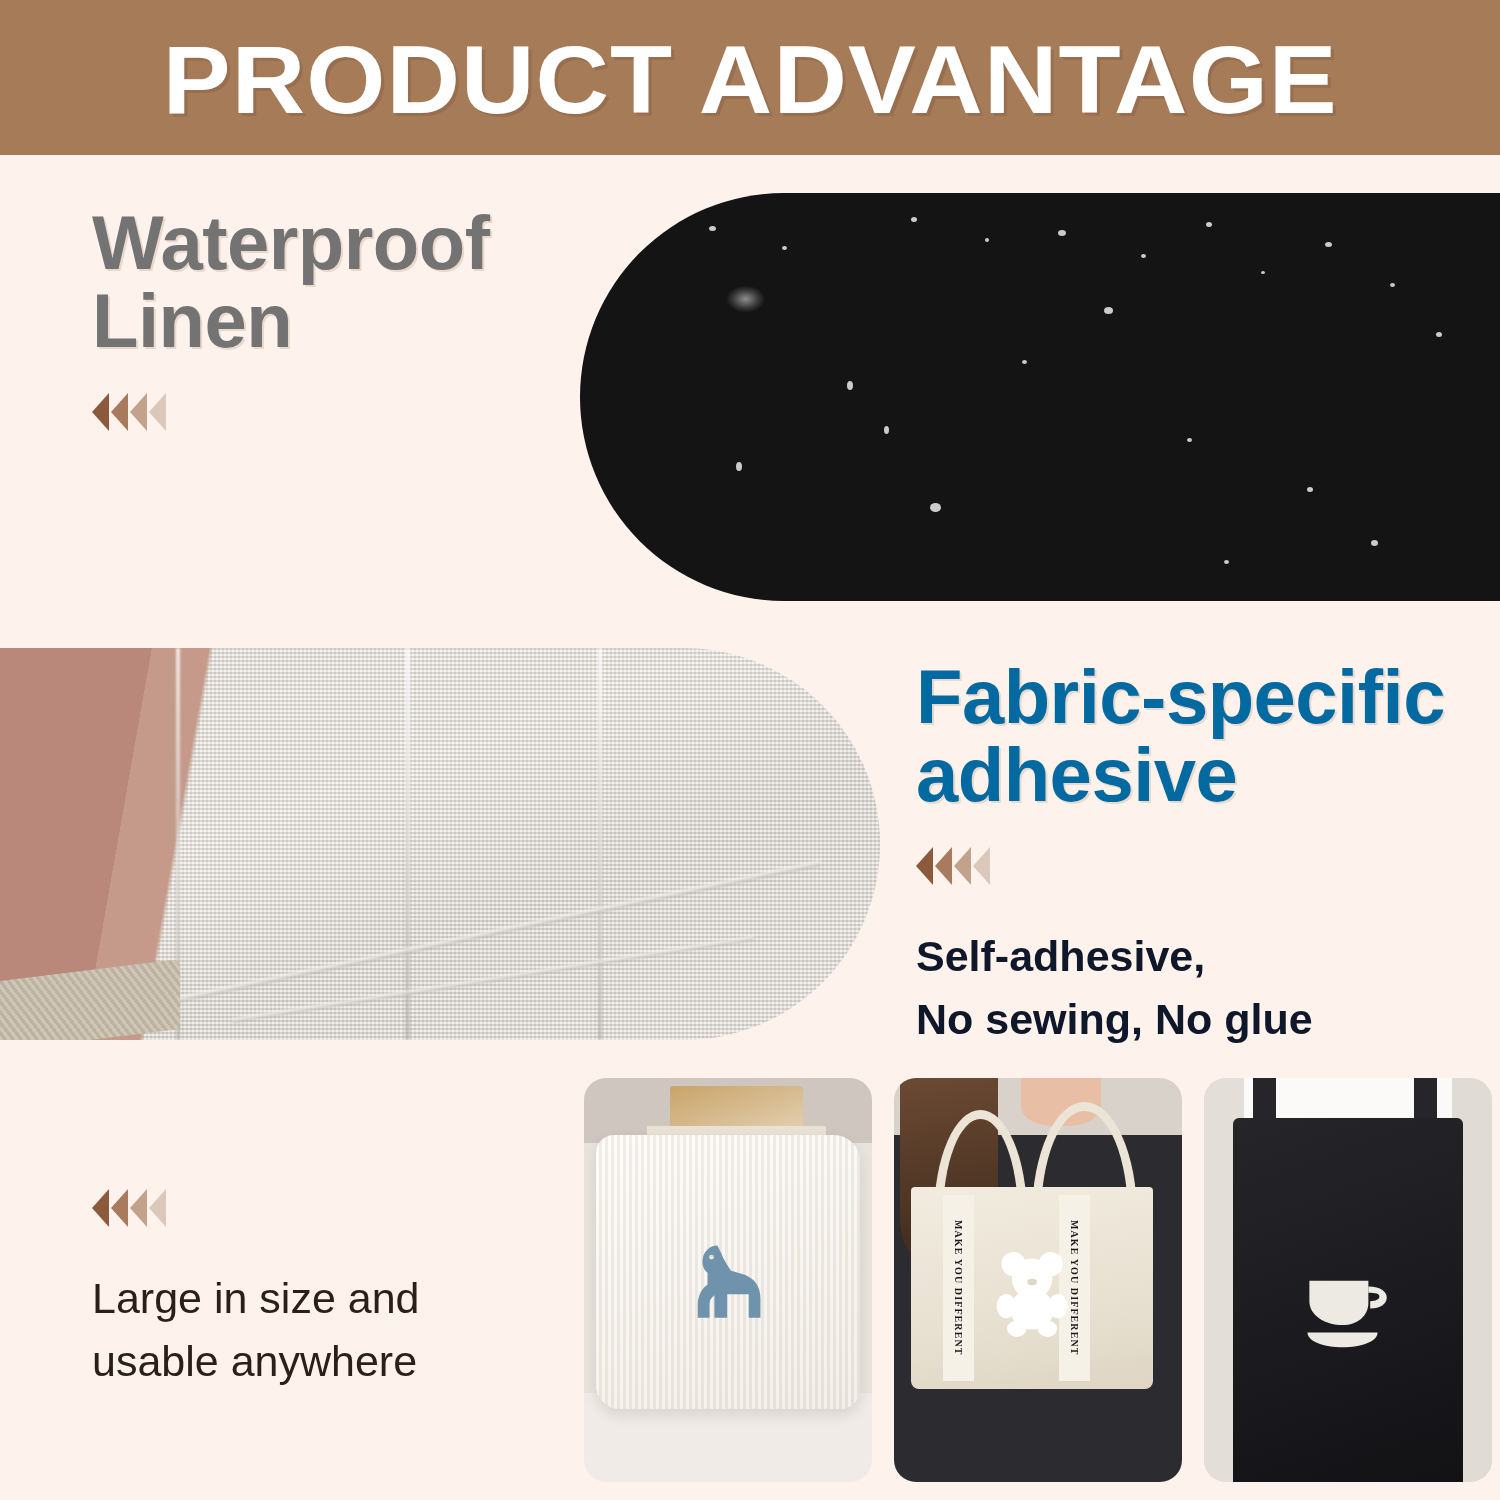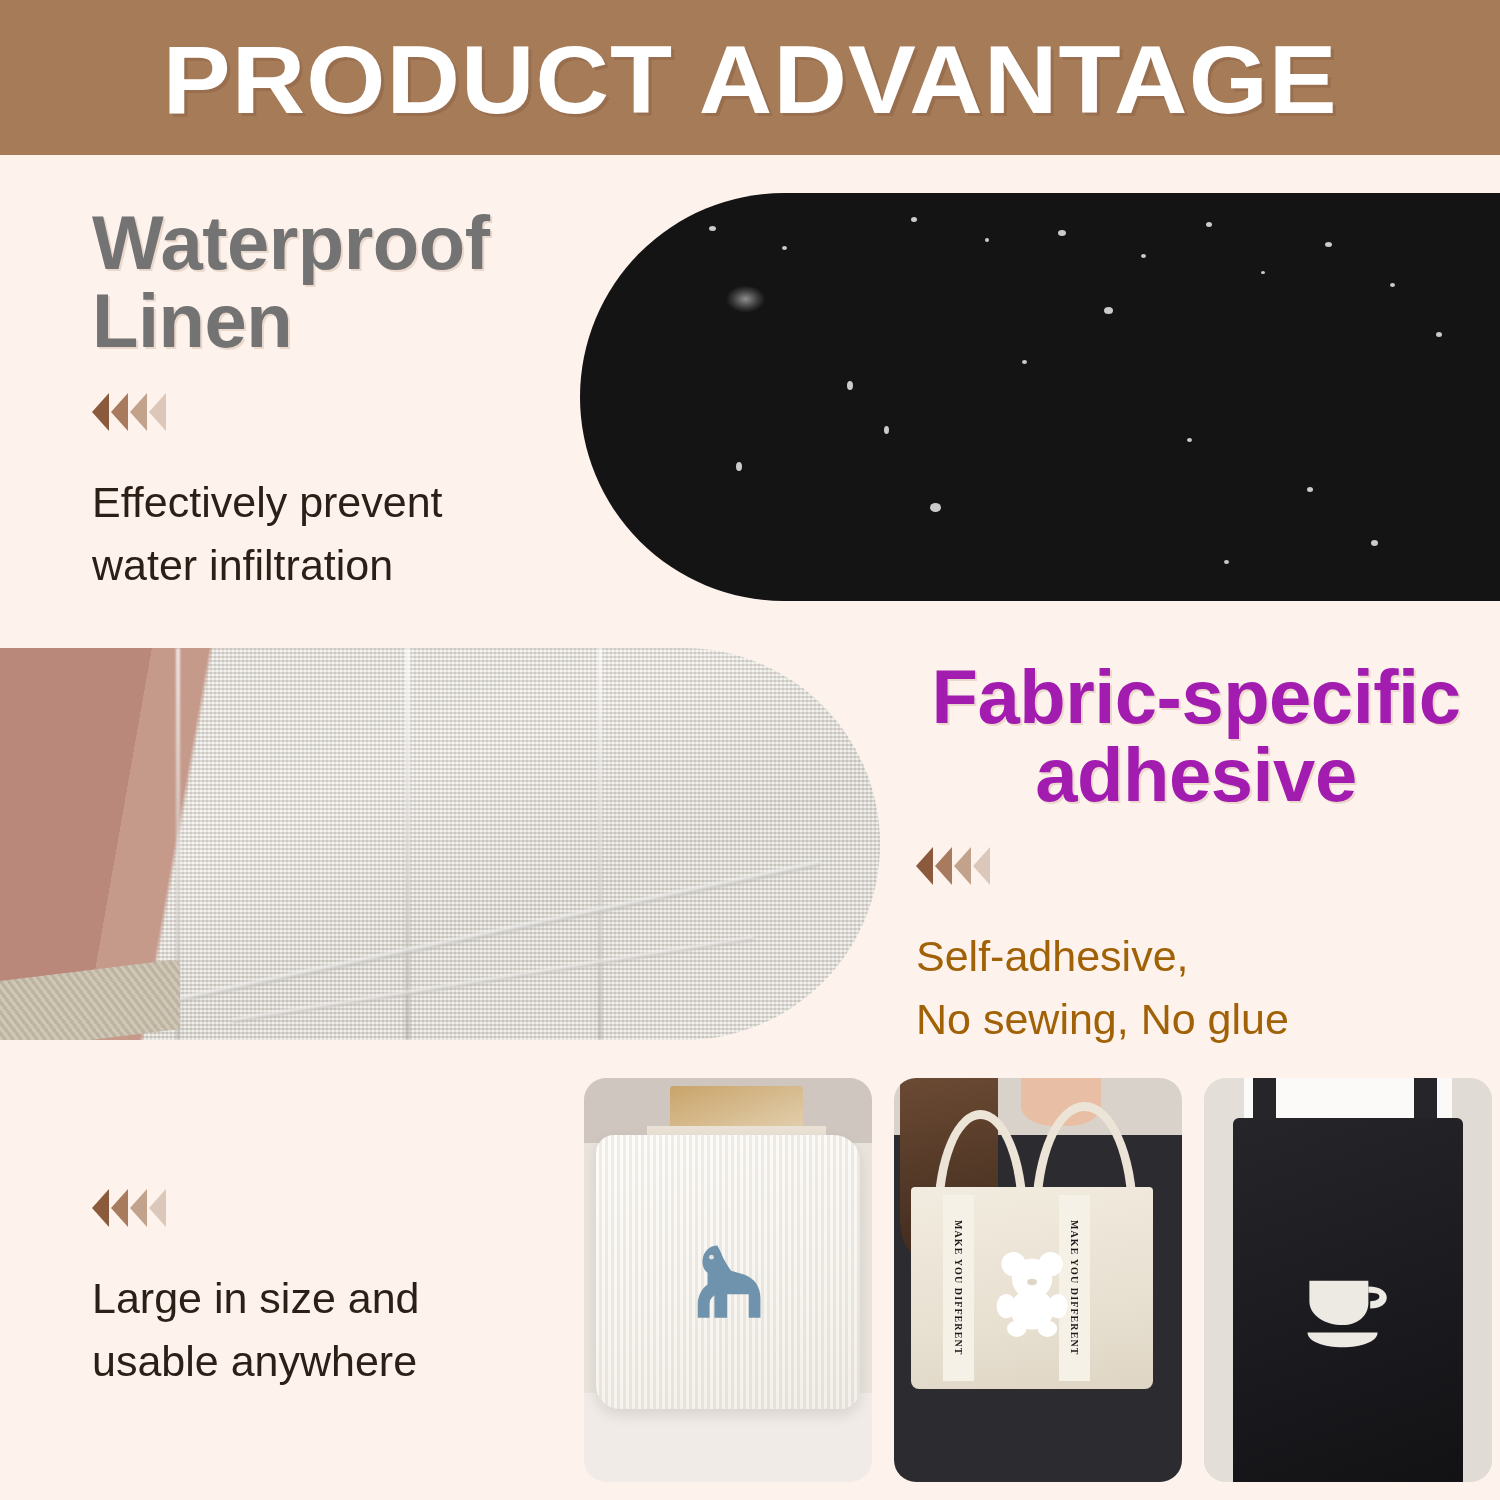--- a/index.html
+++ b/index.html
@@ -285,45 +285,43 @@
   <div class="feature-heading" style="color: #737373;">Waterproof
 Linen</div>
   <div class="gap-a"></div>
   <div class="chevrons">
     <span class="chev" style="border-right-color:#8B5A3C;"></span>
     <span class="chev" style="border-right-color:#A97B5E;"></span>
     <span class="chev" style="border-right-color:#C3A28C;"></span>
     <span class="chev" style="border-right-color:#DCC8BA;"></span>
   </div>
   <div class="gap-b"></div>
-  <div class="feature-body" style="color: rgb(43, 31, 24);">Effectively prevent
-water infiltration</div>
 </div>
 
 <div class="photo" id="photo-linen">
   <div class="linen-crease" style="left:20%;top:0;width:4px;height:100%;"></div>
   <div class="linen-crease" style="left:46%;top:0;width:5px;height:100%;"></div>
   <div class="linen-crease" style="left:68%;top:0;width:4px;height:100%;"></div>
   <div class="linen-crease" style="left:18%;top:72%;width:76%;height:6px;transform:rotate(-12deg);"></div>
   <div class="linen-crease" style="left:26%;top:84%;width:60%;height:5px;transform:rotate(-9deg);"></div>
   <div class="linen-hem"></div>
 </div>
 
 <div id="block-adhesive">
-  <div class="feature-heading" style="color: #a21caf; text-align: center;">Fabric-specific
+  <div class="feature-heading" style="color: #0369a1;">Fabric-specific
 adhesive</div>
   <div class="gap-a"></div>
   <div class="chevrons">
     <span class="chev" style="border-right-color:#8B5A3C;"></span>
     <span class="chev" style="border-right-color:#A97B5E;"></span>
     <span class="chev" style="border-right-color:#C3A28C;"></span>
     <span class="chev" style="border-right-color:#DCC8BA;"></span>
   </div>
   <div class="gap-b"></div>
-  <div class="feature-body" style="color: #a16207;">Self-adhesive,
+  <div class="feature-body" style="color: #0f172a; font-weight: bold;">Self-adhesive,
 No sewing, No glue</div>
 </div>
 
 <div id="block-diy">
   <div class="gap-a"></div>
   <div class="chevrons">
     <span class="chev" style="border-right-color:#8B5A3C;"></span>
     <span class="chev" style="border-right-color:#A97B5E;"></span>
     <span class="chev" style="border-right-color:#C3A28C;"></span>
     <span class="chev" style="border-right-color:#DCC8BA;"></span>

